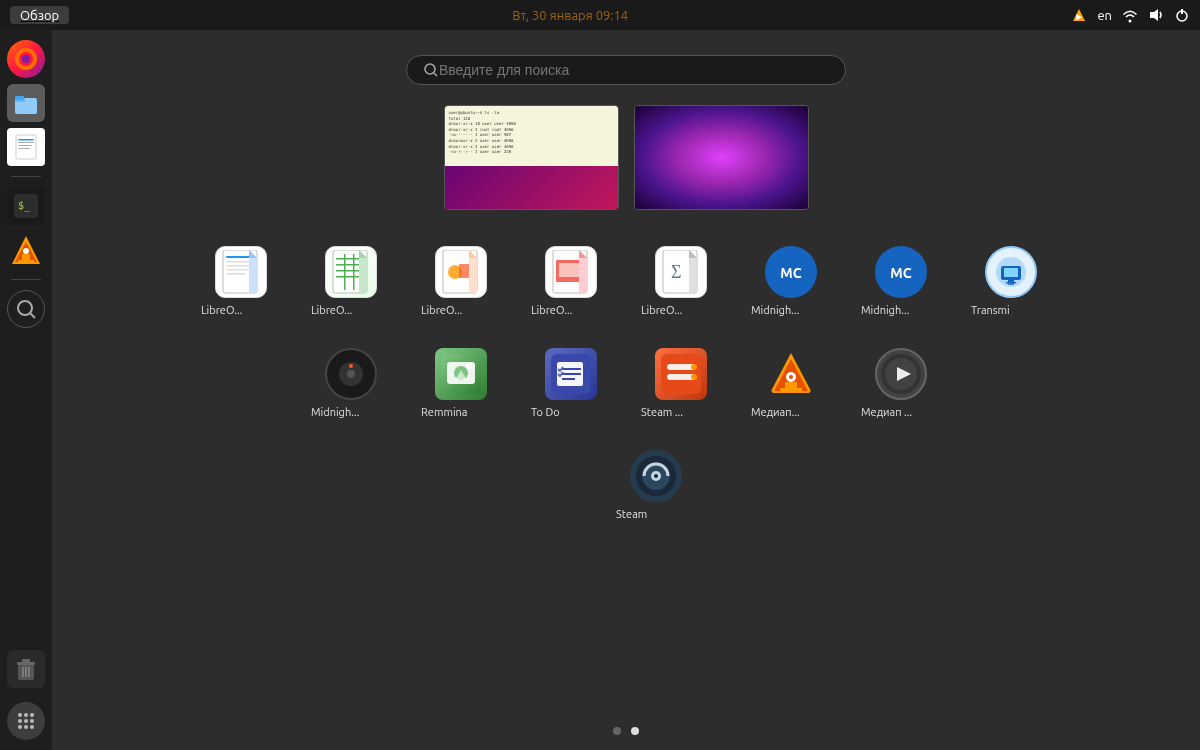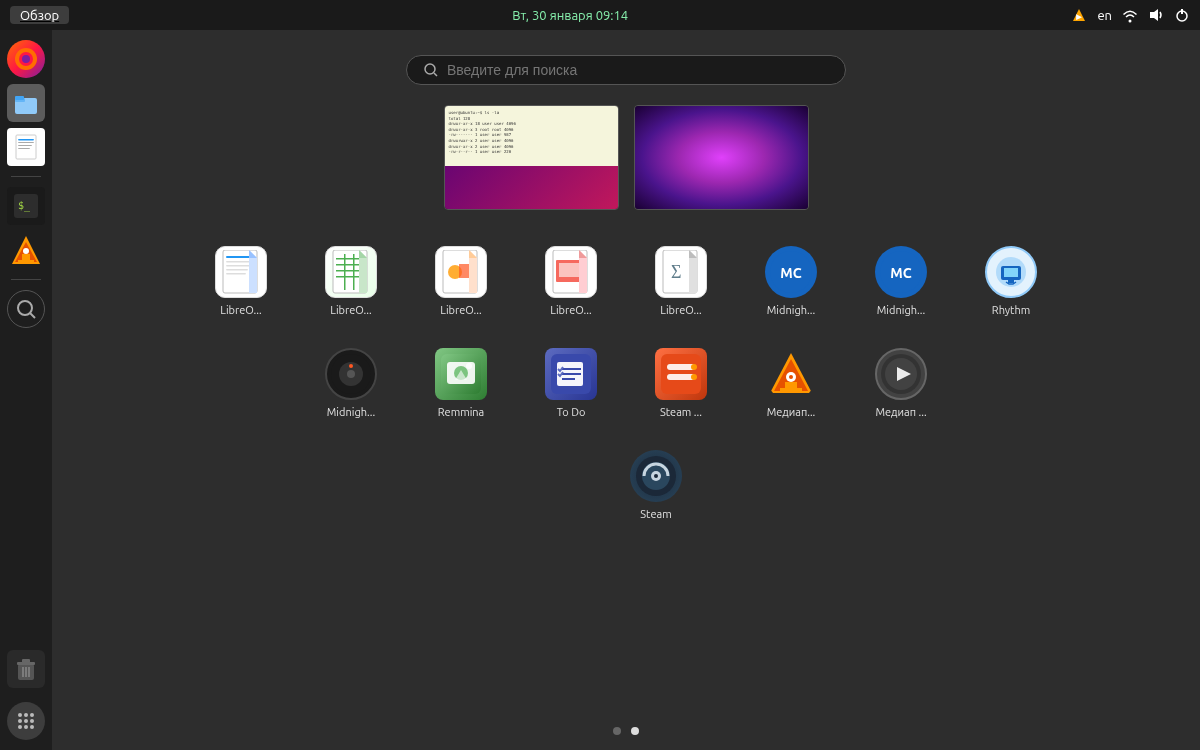--- a/index.html
+++ b/index.html
@@ -31,21 +31,21 @@
     }
     .overview-btn {
       color: #fff;
       font-size: 13px;
       padding: 2px 10px;
       background: #3d3d3d;
       border-radius: 4px;
       cursor: pointer;
     }
     .topbar-center {
-      color: #86efac;
+      color: #a16207;
       font-size: 13px;
     }
     .topbar-right {
       display: flex;
       align-items: center;
       gap: 10px;
       color: #fff;
       font-size: 13px;
     }
     .topbar-right .icon-btn {
@@ -111,21 +111,21 @@
       width: 440px;
     }
     .search-bar {
       width: 100%;
       background: #1a1a1a;
       border: 1px solid #555;
       border-radius: 20px;
       display: flex;
       align-items: center;
       padding: 6px 16px;
-      gap: 8px;
+      gap: 0;
     }
     .search-bar input {
       background: transparent;
       border: none;
       outline: none;
       color: #aaa;
       font-size: 14px;
       width: 100%;
     }
     .search-icon-svg {
@@ -186,21 +186,21 @@
       display: flex;
       align-items: center;
       justify-content: center;
       margin-bottom: 6px;
       font-size: 10px;
       overflow: hidden;
     }
     .app-label {
       color: #e0e0e0;
       font-size: 11px;
-      text-align: center;
+      text-align: left;
       white-space: nowrap;
       overflow: hidden;
       text-overflow: ellipsis;
       width: 80px;
     }
 
     
     .page-dots {
       display: flex;
       gap: 10px;
@@ -487,21 +487,21 @@
         <div class="app-icon" style="background:#e3f2fd;border-radius:50%;border:2px solid #90caf9;">
           <svg width="44" height="44" viewBox="0 0 44 44">
             <circle cx="22" cy="22" r="20" fill="#e3f2fd"></circle>
             <circle cx="22" cy="22" r="15" fill="#42a5f5" opacity="0.3"></circle>
             <rect x="12" y="16" width="20" height="14" rx="2" fill="#1565c0"></rect>
             <rect x="15" y="18" width="14" height="9" fill="#81d4fa"></rect>
             <path d="M17 32 L20 34 L24 34 L27 32" stroke="#1565c0" stroke-width="1.5" fill="none"></path>
             <rect x="19" y="30" width="6" height="3" fill="#1565c0"></rect>
           </svg>
         </div>
-        <span class="app-label">Rhythm</span>
+        <span class="app-label">Transmi</span>
       </div>
     </div>
 
     <div class="app-row">
 
       <div class="app-item">
         <div class="app-icon" style="background:#1a1a1a;border-radius:50%;border:2px solid #444;">
           <svg width="44" height="44" viewBox="0 0 44 44">
             <circle cx="22" cy="22" r="20" fill="#1a1a1a"></circle>
             <circle cx="22" cy="22" r="12" fill="#333"></circle>

